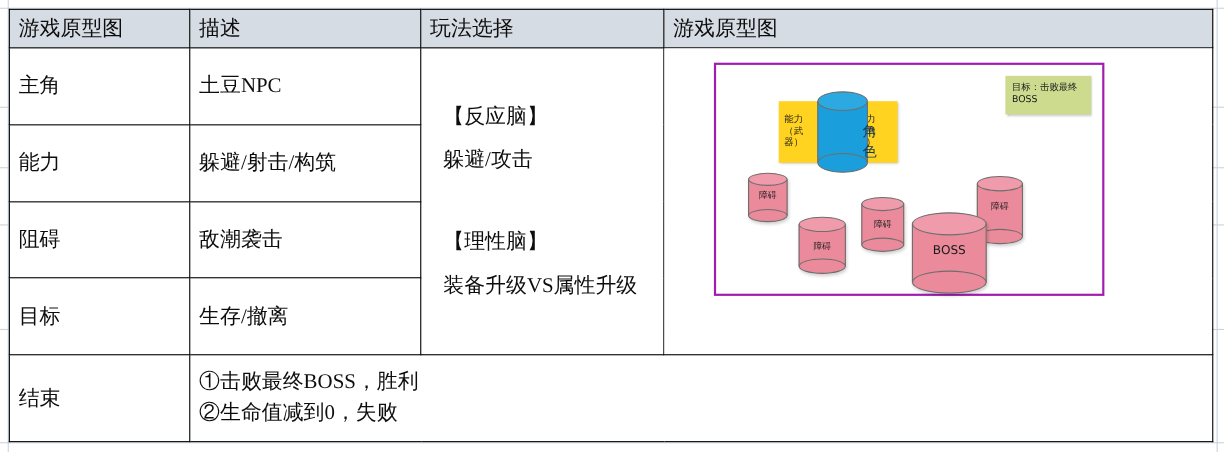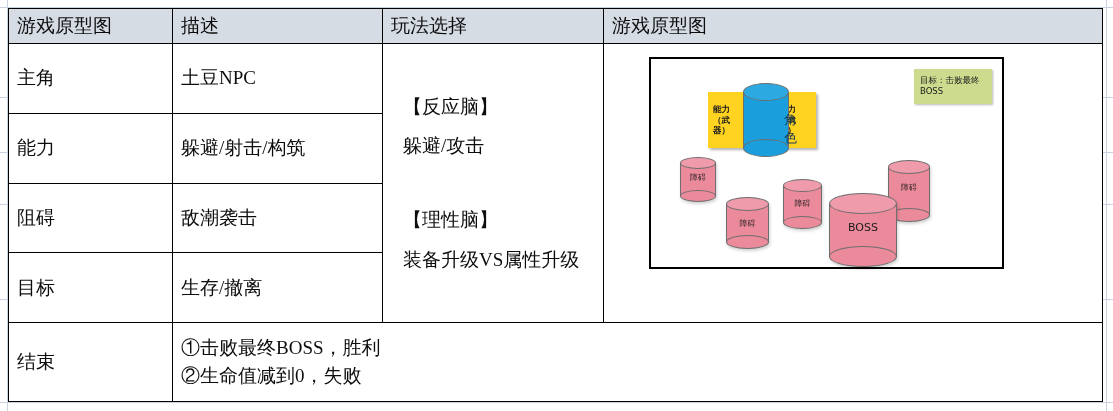--- a/index.html
+++ b/index.html
@@ -91,21 +91,21 @@
   }
 
   
   .proto-stage {
     position: absolute;
     left: 45px;
     top: 13px;
     width: 355px;
     height: 212px;
     background: #ffffff;
-    border: 2px solid #000000;
+    border: 2px solid #a21caf;
     box-sizing: border-box;
   }
 
   .note-goal {
     position: absolute;
     right: 10px;
     top: 10px;
     width: 78px;
     background: #cddb8f;
     color: #1b1b1b;
@@ -122,21 +122,20 @@
     background: #ffd320;
     color: #1b1b1b;
     font-family: "DejaVu Sans", "Liberation Sans", sans-serif;
     font-size: 8.5px;
     line-height: 1.25;
     padding: 12px 4px 4px 5px;
     box-sizing: border-box;
     width: 42px;
     height: 56px;
     box-shadow: 1.5px 1.5px 2.5px rgba(0,0,0,0.3);
-    font-weight: bold;
   }
   .ability-left  { left: 57px;  top: 33px; }
   .ability-right { left: 123px; top: 33px; }
 
   
   .cyl {
     position: absolute;
     box-sizing: border-box;
   }
   .cyl .body {

